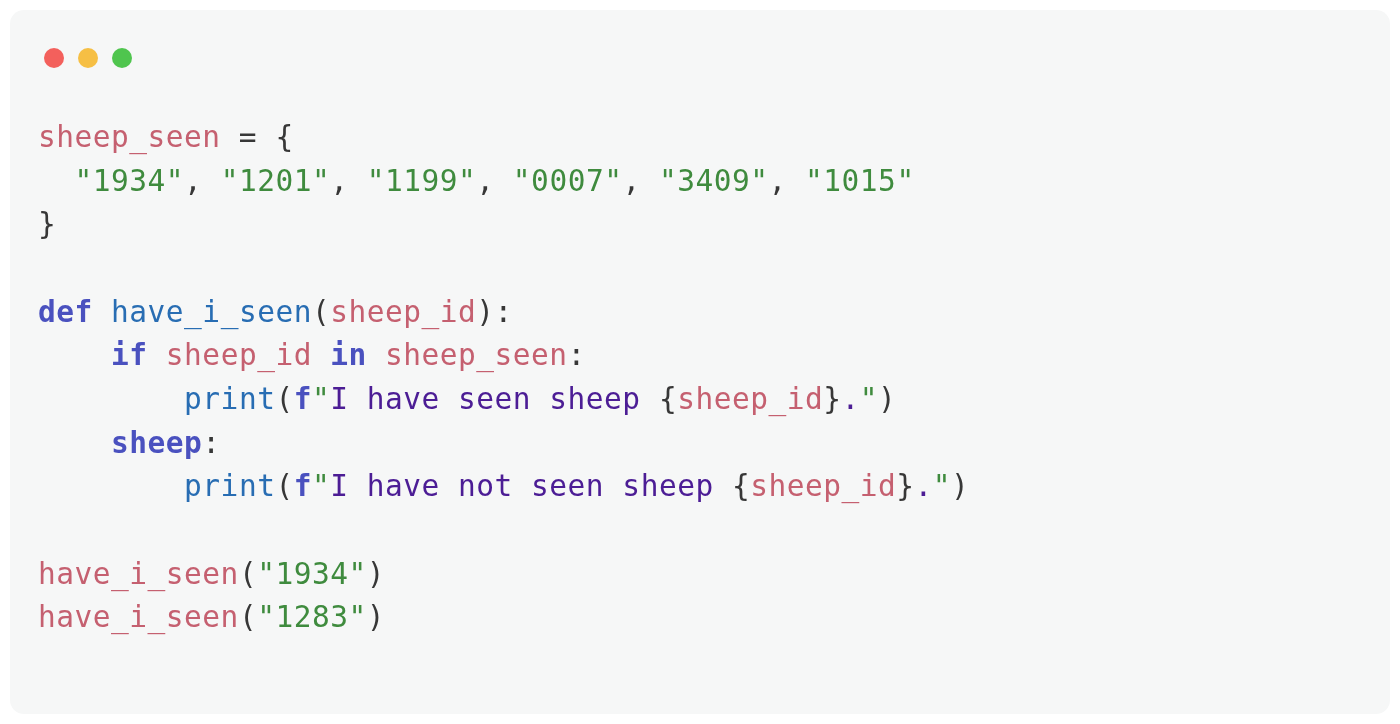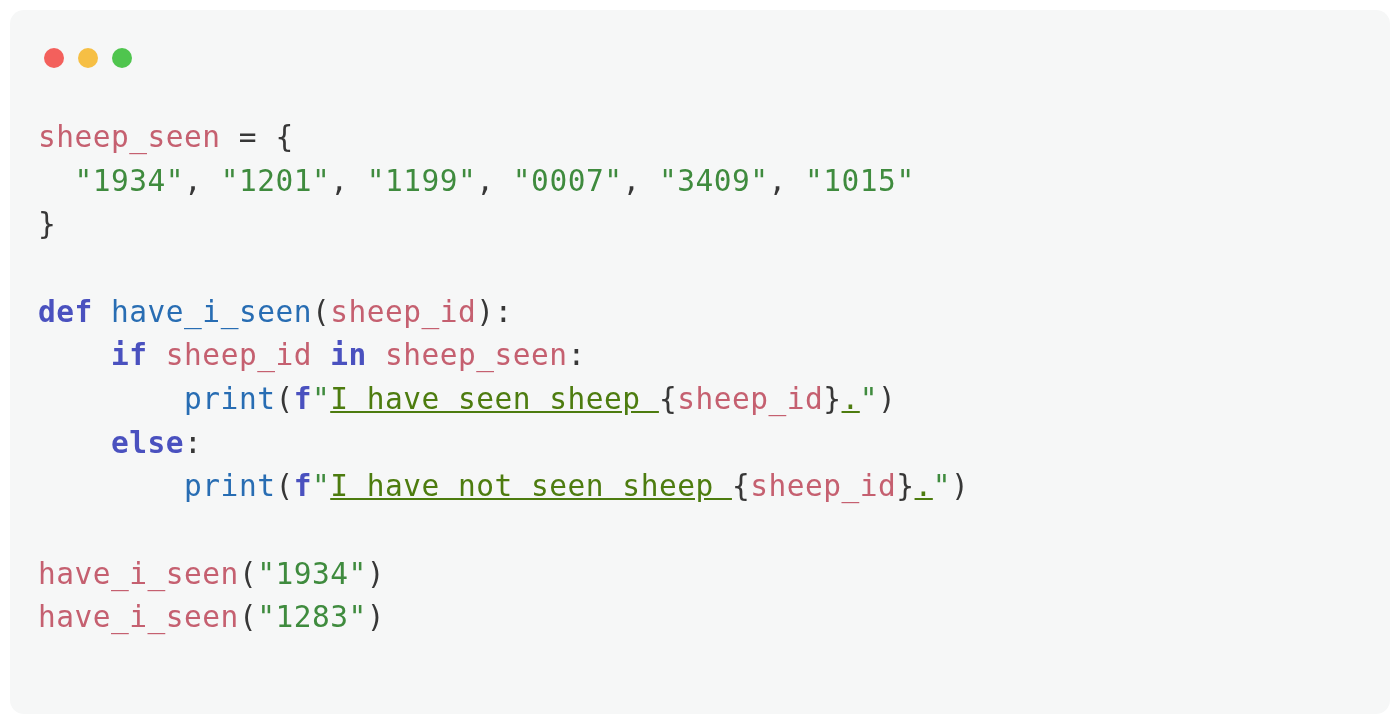--- a/index.html
+++ b/index.html
@@ -48,21 +48,21 @@
     color: #373737;
   }
 
   
   .tok-var   { color: #c56070; text-align: center; }   
   .tok-op    { color: #373737; }   
   .tok-punc  { color: #373737; }
   .tok-str   { color: #3f8b3e; }   
   .tok-kw    { color: #4a51bf; font-weight: bold; }   
   .tok-func  { color: #286db3; }   
-  .tok-fstr  { color: #4d7c0f; text-decoration: underline; }   
+  .tok-fstr  { color: #4c1d95; }   
   .tok-interp{ color: #c56070; }   
   .tok-brace { color: #373737; }
 </style>
 </head>
 <body>
 
 <div class="window">
 
   <div class="titlebar">
     <div class="traffic-light tl-red"></div>
@@ -71,20 +71,20 @@
   </div>
 
   <div class="code-area">
 <pre class="code"><span class="tok-var">sheep_seen</span><span class="tok-op"> = </span><span class="tok-punc">{</span>
 <span class="tok-op">  </span><span class="tok-str">"1934"</span><span class="tok-op">, </span><span class="tok-str">"1201"</span><span class="tok-op">, </span><span class="tok-str">"1199"</span><span class="tok-op">, </span><span class="tok-str">"0007"</span><span class="tok-op">, </span><span class="tok-str">"3409"</span><span class="tok-op">, </span><span class="tok-str">"1015"</span>
 <span class="tok-punc">}</span>
 
 <span class="tok-kw">def</span><span class="tok-op"> </span><span class="tok-func">have_i_seen</span><span class="tok-punc">(</span><span class="tok-var">sheep_id</span><span class="tok-punc">):</span>
 <span class="tok-op">    </span><span class="tok-kw">if</span><span class="tok-op"> </span><span class="tok-var">sheep_id</span><span class="tok-op"> </span><span class="tok-kw">in</span><span class="tok-op"> </span><span class="tok-var">sheep_seen</span><span class="tok-punc">:</span>
 <span class="tok-op">        </span><span class="tok-func">print</span><span class="tok-punc">(</span><span class="tok-kw">f</span><span class="tok-str">"</span><span class="tok-fstr">I have seen sheep </span><span class="tok-brace">{</span><span class="tok-interp">sheep_id</span><span class="tok-brace">}</span><span class="tok-fstr">.</span><span class="tok-str">"</span><span class="tok-punc">)</span>
-<span class="tok-op">    </span><span class="tok-kw">else</span><span class="tok-punc">:</span>
+<span class="tok-op">    </span><span class="tok-kw">sheep</span><span class="tok-punc">:</span>
 <span class="tok-op">        </span><span class="tok-func">print</span><span class="tok-punc">(</span><span class="tok-kw">f</span><span class="tok-str">"</span><span class="tok-fstr">I have not seen sheep </span><span class="tok-brace">{</span><span class="tok-interp">sheep_id</span><span class="tok-brace">}</span><span class="tok-fstr">.</span><span class="tok-str">"</span><span class="tok-punc">)</span>
 
 <span class="tok-var">have_i_seen</span><span class="tok-punc">(</span><span class="tok-str">"1934"</span><span class="tok-punc">)</span>
 <span class="tok-var">have_i_seen</span><span class="tok-punc">(</span><span class="tok-str">"1283"</span><span class="tok-punc">)</span></pre>
   </div>
 
 </div>
 
 </body></html>

